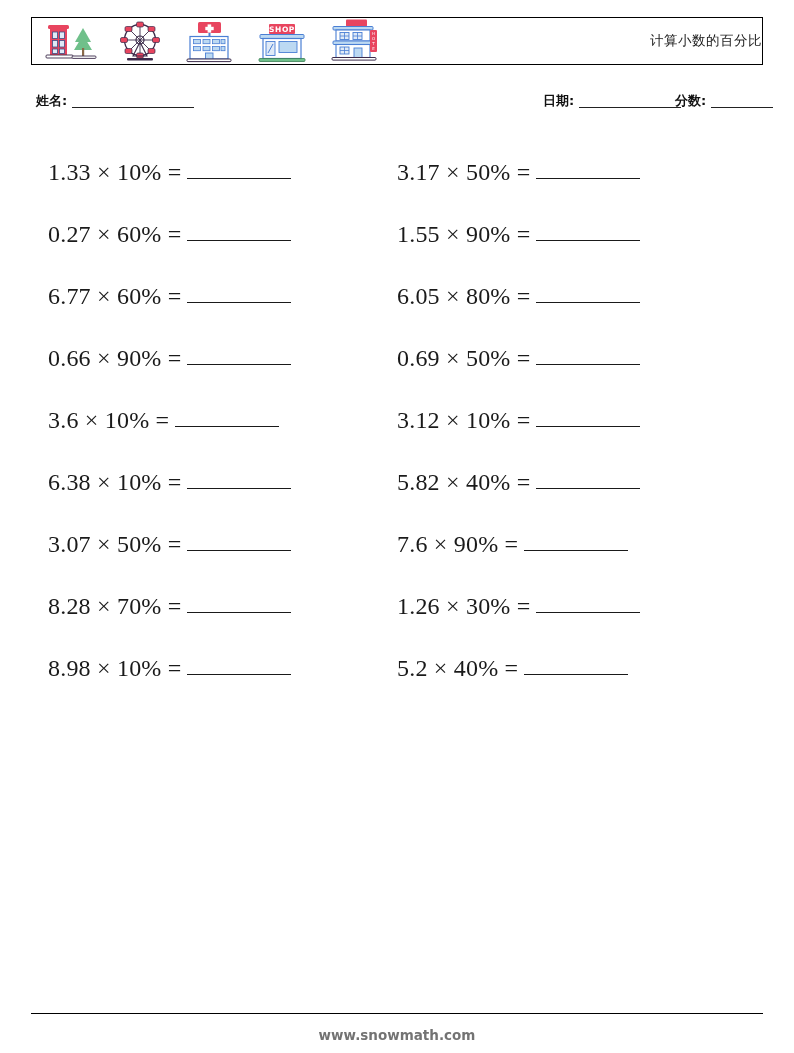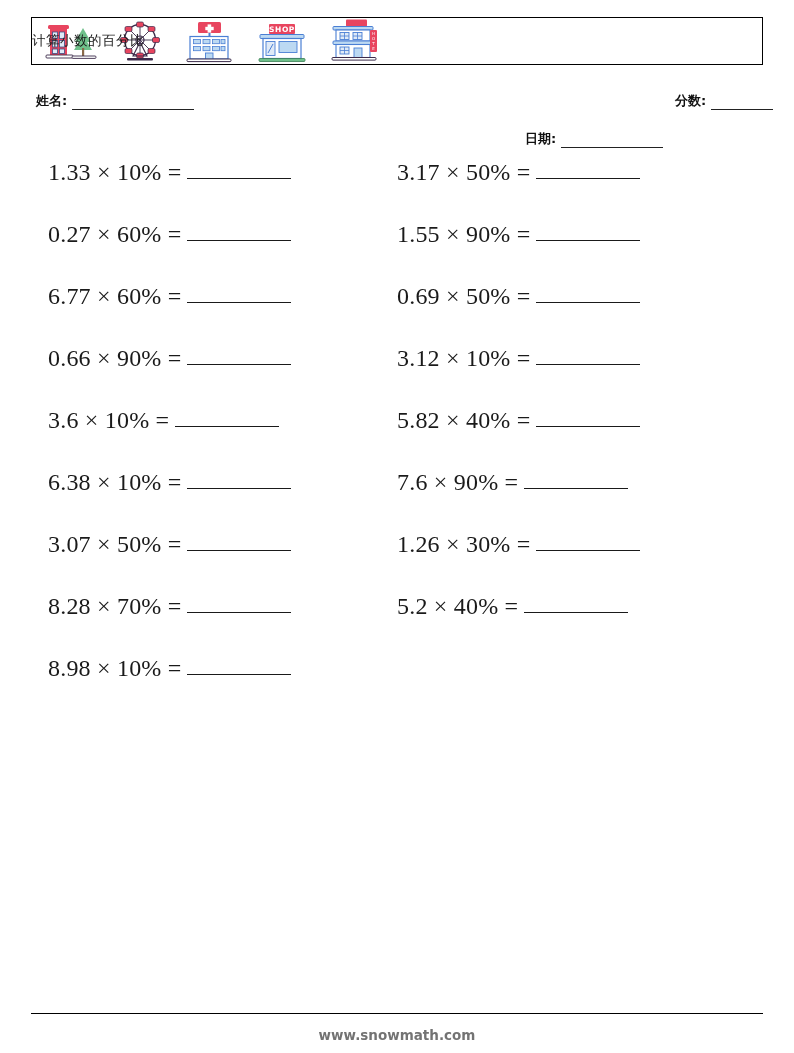--- a/index.html
+++ b/index.html
@@ -36,21 +36,21 @@
     height: 46px;
   }
   #header-icons svg { display: block; }
 
   #worksheet-title {
     position: absolute;
     left: 0;
     right: 0;
     top: 50%;
     transform: translateY(-50%);
-    text-align: left;
+    text-align: right;
     font-family: Liberation Mono, monospace;
     font-size: 13.5px;
     color: #1a1a1a;
     letter-spacing: 0.5px;
     pointer-events: none;
   }
 
   
   #info-row {
     position: absolute;
@@ -59,32 +59,32 @@
     width: 726px;
     height: 22px;
     font-family: "DejaVu Sans", "Liberation Sans", sans-serif;
     font-size: 13px;
     color: #111111;
   }
   .info-field {
     position: absolute;
     white-space: nowrap;
     display: flex;
-    align-items: flex-end;
+    align-items: center;
   }
   .info-label { font-weight: bold; }
   .info-rule {
     display: inline-block;
     border-bottom: 1.6px solid #222;
     margin-left: 5px;
     height: 12px;
   }
   #field-name  { left: 0px; }
   #field-name  .info-rule { width: 122px; }
-  #field-date  { left: 489px; margin-top: 38px; }
+  #field-date  { left: 507px; }
   #field-date  .info-rule { width: 102px; }
   #field-score { left: 639px; }
   #field-score .info-rule { width: 62px; }
 
   
   #problems {
     position: absolute;
     left: 0;
     top: 141px;
     width: 794px;
@@ -312,20 +312,24 @@
   <div class="prob-col" id="col-right">
     <div class="problem">
         <span class="prob-expr">3.17 × 50% =</span>
         <span class="prob-blank"></span>
       </div>
     <div class="problem">
         <span class="prob-expr">1.55 × 90% =</span>
         <span class="prob-blank"></span>
       </div>
     <div class="problem">
+        <span class="prob-expr">6.05 × 80% =</span>
+        <span class="prob-blank"></span>
+      </div>
+    <div class="problem">
         <span class="prob-expr">0.69 × 50% =</span>
         <span class="prob-blank"></span>
       </div>
     <div class="problem">
         <span class="prob-expr">3.12 × 10% =</span>
         <span class="prob-blank"></span>
       </div>
     <div class="problem">
         <span class="prob-expr">5.82 × 40% =</span>
         <span class="prob-blank"></span>

